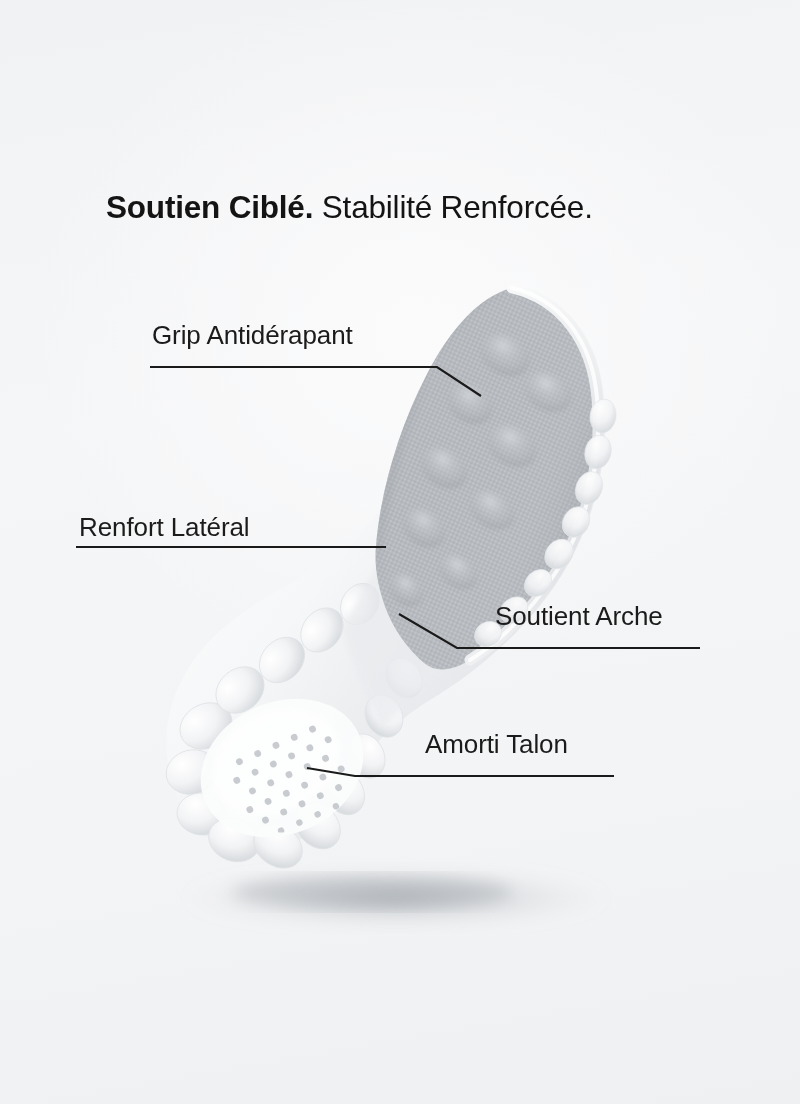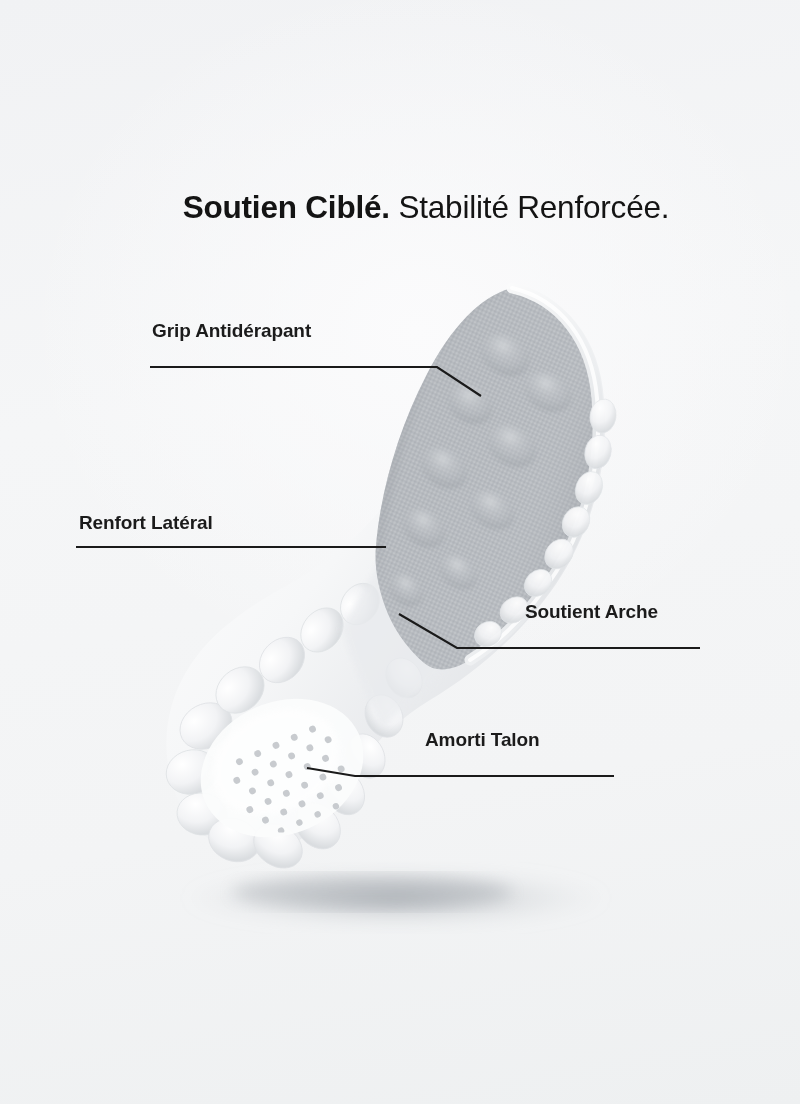--- a/index.html
+++ b/index.html
@@ -7,40 +7,39 @@
     width:800px;height:1104px;overflow:hidden;
     font-family:"Liberation Sans", sans-serif;
     background:#f4f5f6;
   }
   #stage{
     position:relative;width:800px;height:1104px;
     background:
       radial-gradient(ellipse 70% 45% at 52% 30%, #fbfbfc 0%, rgba(251,251,252,0) 70%),
       linear-gradient(170deg,#f1f2f4 0%,#f5f6f7 35%,#f3f4f5 70%,#eef0f1 100%);
     overflow:hidden;
-    text-align:center;
   }
   
   #headline{
     position:absolute;left:106px;top:190px;width:640px;
     font-size:31.5px;line-height:1.1;color:#141414;
     letter-spacing:-0.2px;white-space:nowrap;
   }
   #headline .b{font-weight:700;}
   #headline .r{font-weight:400;}
   
   #product{
     position:absolute;left:0;top:0;width:800px;height:1104px;
     pointer-events:none;
   }
   
   .callout{position:absolute;}
   .callout .lbl{
     position:absolute;white-space:nowrap;
-    font-size:19px;font-weight:700;color:#1b1b1b;
+    font-size:26px;font-weight:400;color:#1b1b1b;
     letter-spacing:-0.1px;
   }
 </style>
 </head>
 <body>
 
 <div id="stage">
 
   <div id="headline">
     <span class="b">Soutien Ciblé.</span>
@@ -241,19 +240,19 @@
     </g>
   </svg>
 
   <div class="callout">
     <div class="lbl" style="left:152px;top:320px;">Grip Antidérapant</div>
   </div>
   <div class="callout">
     <div class="lbl" style="left:79px;top:512px;">Renfort Latéral</div>
   </div>
   <div class="callout">
-    <div class="lbl" style="left:495px;top:601px;margin-left:30px;">Soutient Arche</div>
+    <div class="lbl" style="left:495px;top:601px;">Soutient Arche</div>
   </div>
   <div class="callout">
     <div class="lbl" style="left:425px;top:729px;">Amorti Talon</div>
   </div>
 
 </div>
 
 </body></html>

